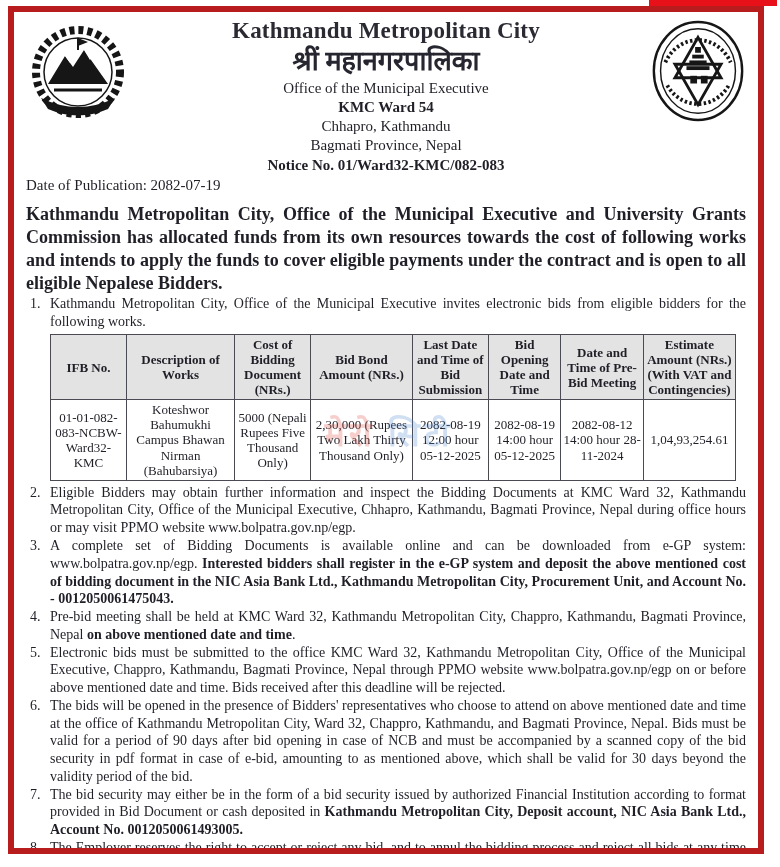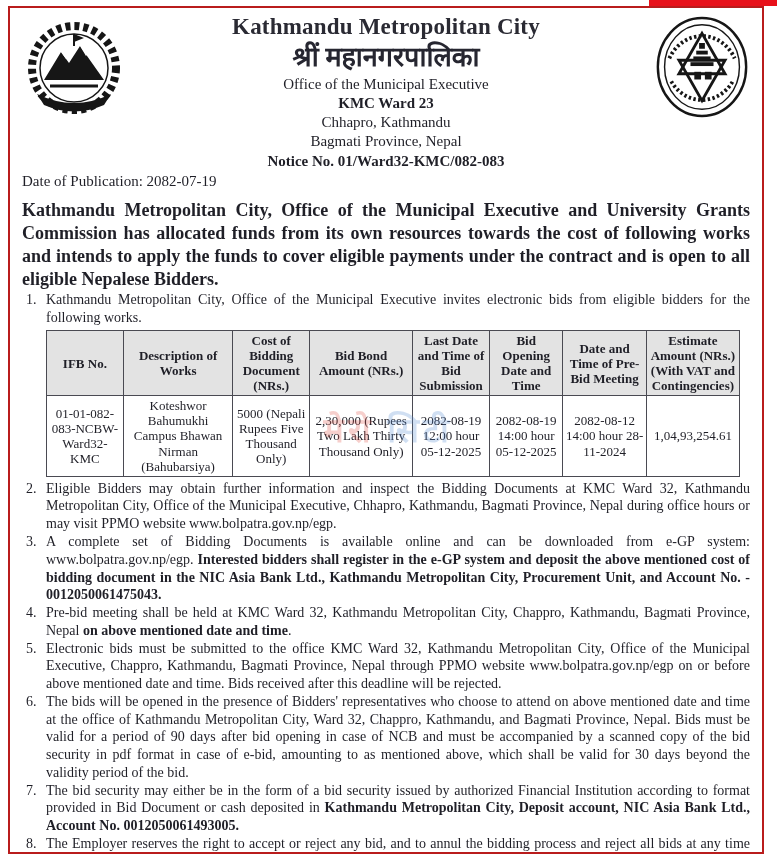--- a/index.html
+++ b/index.html
@@ -1,18 +1,18 @@
 <!DOCTYPE html>
 <html><head>
 <meta charset="utf-8">
 <style>
   html,body{margin:0;padding:0;background:#ffffff;}
   body{width:780px;height:867px;position:relative;font-family:"Liberation Serif","DejaVu Serif",serif;color:#1f1f27;}
   .red-bar{position:absolute;top:0;right:3px;width:128px;height:6px;background:#e8111a;}
-  .page{position:absolute;left:8px;top:6px;width:756px;height:848px;border:2px solid #b91c1c;
+  .page{position:absolute;left:8px;top:6px;width:756px;height:848px;border:6px solid #b91c1c;
         box-sizing:border-box;padding:4px 12px 2px 12px;overflow:hidden;background:#fff;}
   
   .header{position:relative;text-align:center;min-height:138px;}
   .logo{position:absolute;top:4px;}
   .logo.left{left:2px;}
   .logo.right{right:0px;top:0px;}
   .org-title{font-size:23px;font-weight:bold;color:#2a2a33;letter-spacing:.2px;margin-top:2px;}
   .devanagari{font-size:27px;font-weight:bold;color:#262630;line-height:1.2;margin:1px 0 2px 0;}
   .hline{font-size:15px;line-height:1.25;}
   .hline.b{font-weight:bold;}
@@ -63,21 +63,21 @@
         <line x1="50" y1="28" x2="50" y2="16" stroke="#161616" stroke-width="2"></line>
         <path d="M50 16 l10 4 -10 4 z" fill="#161616"></path>
         <path d="M13 76 q37 18 74 0 l-7 11 q-30 13 -60 0 z" fill="#161616"></path>
       </svg>
     </div>
 
     <div class="header-center">
       <div class="org-title">Kathmandu Metropolitan City</div>
       <div class="devanagari">श्रीं महानगरपालिका</div>
       <div class="hline">Office of the Municipal Executive</div>
-      <div class="hline b">KMC Ward 23</div>
+      <div class="hline b">KMC Ward 54</div>
       <div class="hline">Chhapro, Kathmandu</div>
       <div class="hline">Bagmati Province, Nepal</div>
     </div>
 
     <div class="logo right">
       <svg width="96" height="106" viewBox="0 0 100 110">
         <ellipse cx="50" cy="55" rx="46" ry="51" fill="none" stroke="#161616" stroke-width="2.5"></ellipse>
         <ellipse cx="50" cy="55" rx="39" ry="44" fill="none" stroke="#161616" stroke-width="1.5"></ellipse>
         <path d="M16 46 a38 42 0 0 1 68 0" fill="none" stroke="#161616" stroke-width="4" stroke-dasharray="2.5 2.5"></path>
         <path d="M18 70 a38 42 0 0 0 64 0" fill="none" stroke="#161616" stroke-width="4" stroke-dasharray="2.5 2.5"></path>

